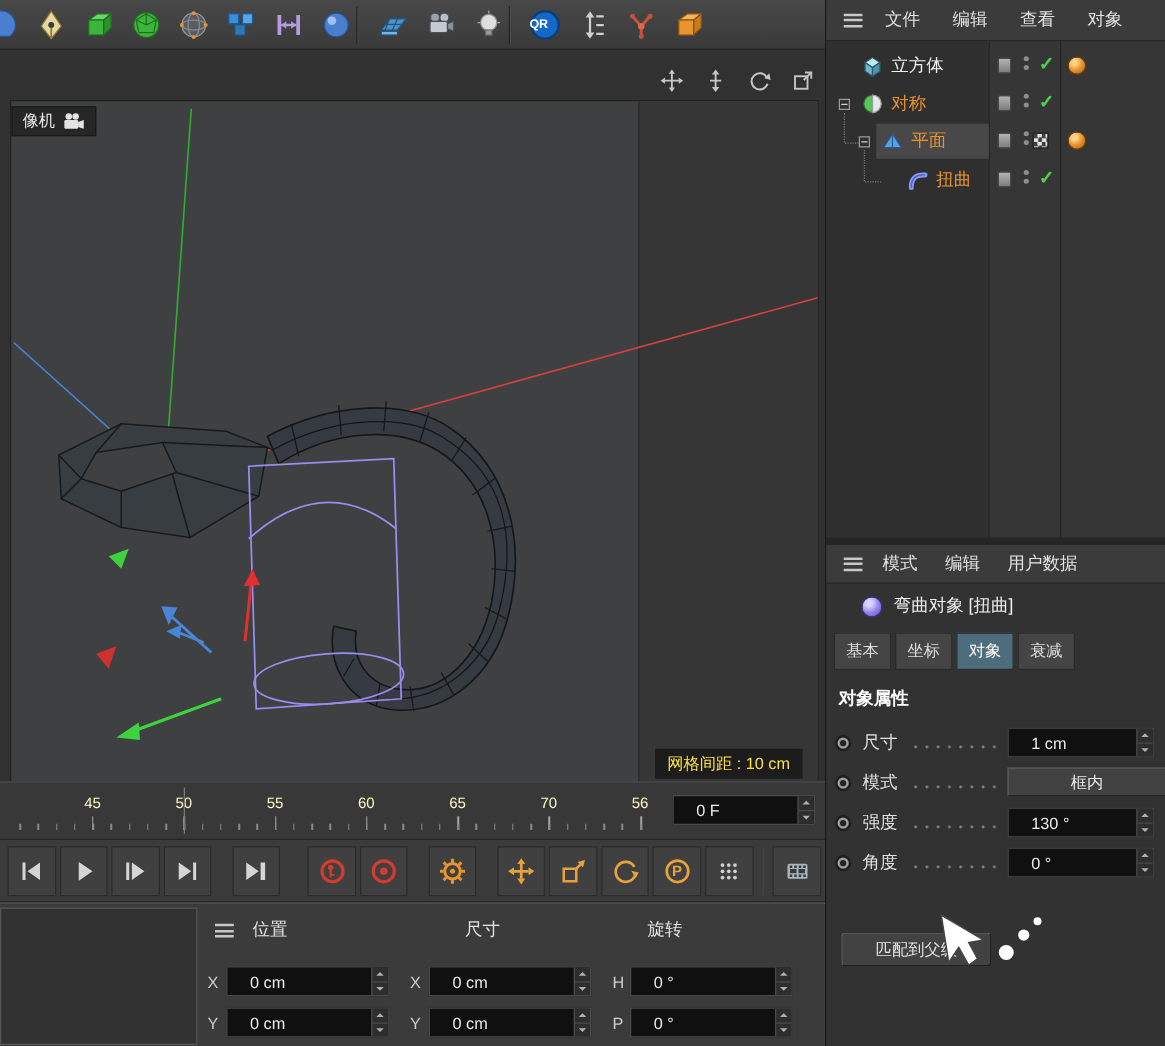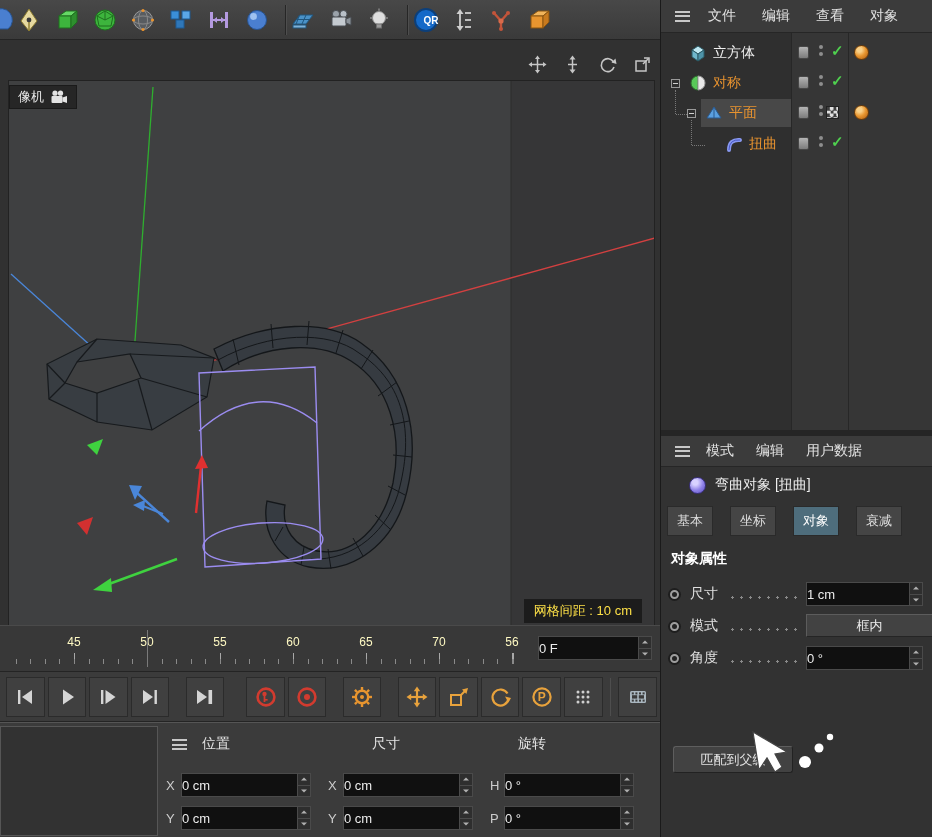--- a/index.html
+++ b/index.html
@@ -4,21 +4,21 @@
 <style>
   * { margin:0; padding:0; box-sizing:border-box; }
   html,body { background:#222; }
   body { font-family:"Liberation Sans", sans-serif; }
   .app { position:relative; width:932px; height:837px; background:#333; overflow:hidden; color:#ddd; font-size:14px; }
 
   
   .toolbar { position:absolute; left:0; top:0; width:660px; height:40px;
     background:linear-gradient(#484848,#3a3a3a); border-bottom:1px solid #242424;
     display:flex; align-items:center; padding-left:0; }
-  .ttile { width:38px; height:36px; display:flex; align-items:center; justify-content:flex-start; position:relative; }
+  .ttile { width:38px; height:36px; display:flex; align-items:center; justify-content:flex-end; position:relative; }
   .ttile.half { width:16px; overflow:hidden; justify-content:flex-start; }
   .vsep { width:2px; height:30px; background:#262626; border-right:1px solid #4e4e4e; margin:0 3px; }
   .qr-text { position:absolute; left:50%; top:50%; transform:translate(-50%,-50%); color:#fff; font-size:10px; font-weight:bold; letter-spacing:0; }
 
   
   .vpzone { position:absolute; left:0; top:40px; width:660px; height:585px; background:#313131; }
   .vpnav { position:absolute; right:8px; top:14px; display:flex; gap:15px; }
   .vpnav > div { width:20px; height:20px; display:flex; align-items:center; justify-content:center; }
   .vpframe { position:absolute; left:8px; top:40px; width:647px; height:552px; background:#3f4041; border:1px solid #222; overflow:hidden; }
   .camlabel { position:absolute; left:0px; top:4px; height:24px; background:#262626; border:1px solid #1a1a1a;
@@ -32,21 +32,21 @@
   .ruler .nums span { position:absolute; top:9px; width:28px; text-align:center; font-size:12px; color:#fef9c3; }
   .ticks-major { position:absolute; left:8px; bottom:7px; width:512px; height:11px;
     background:repeating-linear-gradient(to right,#a8a8a8 0 1px,transparent 1px 73px); background-position:-7px 0; }
   .ticks-minor { position:absolute; left:8px; bottom:7px; width:512px; height:5px;
     background:repeating-linear-gradient(to right,#8a8a8a 0 1px,transparent 1px 14.6px); background-position:-7px 0; }
   .playhead { position:absolute; left:147px; top:4px; bottom:4px; width:1px; background:#7a7a7a; }
   .framefield { position:absolute; left:538px; top:10px; width:114px; }
 
   
   .num-field { display:flex; align-items:stretch; background:#101010; border:1px solid #4a4a4a; height:24px; }
-  .num-val { flex:1; padding:1px 0 0; font-size:13px; color:#ececec; display:flex; align-items:center; white-space:nowrap; overflow:hidden; }
+  .num-val { flex:1; padding:1px 18px 0; font-size:13px; color:#ececec; display:flex; align-items:center; white-space:nowrap; overflow:hidden; }
   .spin { width:13px; border-left:1px solid #4a4a4a; display:flex; flex-direction:column; background:#2e2e2e; }
   .spin .up, .spin .dn { flex:1; position:relative; }
   .spin .up { border-bottom:1px solid #4a4a4a; }
   .spin .up::after, .spin .dn::after { content:""; position:absolute; left:50%; top:50%; transform:translate(-50%,-50%); border:3.5px solid transparent; }
   .spin .up::after { border-bottom-color:#b0b0b0; border-top-width:0; }
   .spin .dn::after { border-top-color:#b0b0b0; border-bottom-width:0; }
 
   
   .transport { position:absolute; left:0; top:672px; width:660px; height:50px; background:#3b3b3b;
     border-bottom:1px solid #242424; display:flex; align-items:center; padding-left:6px; }
@@ -96,21 +96,21 @@
   .tline-v { position:absolute; width:1px; border-left:1px dotted #787878; }
   .tline-h { position:absolute; height:1px; border-top:1px dotted #787878; }
 
   .splitter { position:absolute; left:0; top:430px; width:272px; height:6px; background:#252525; }
   .am-menu { position:absolute; left:0; top:436px; width:272px; height:31px; background:#3b3b3b; border-bottom:1px solid #262626;
     display:flex; align-items:center; font-size:14px; color:#e2e2e2; }
   .am-menu .burger { margin:0 16px 0 14px; }
   .am-menu span { margin-right:22px; }
   .am-title { position:absolute; left:0; top:470px; width:272px; height:30px; display:flex; align-items:center; gap:9px; padding-left:28px; font-size:14px; color:#eee; }
   .objball { width:17px; height:17px; border-radius:50%; background:radial-gradient(circle at 35% 30%, #d8d2ff 0 18%, #8f82e8 55%, #5d4fc0 100%); border:1px solid #3a3080; }
-  .am-tabs { position:absolute; left:6px; top:506px; display:flex; gap:17px; }
+  .am-tabs { position:absolute; left:6px; top:506px; display:flex; gap:3px; }
   .tab { padding:5px 9px; background:#454545; border:1px solid #2a2a2a; color:#ddd; font-size:13px; }
   .tab.sel { background:#4e6d7c; color:#fff; }
   .am-sect { position:absolute; left:10px; top:550px; font-size:14px; font-weight:bold; color:#fff; }
   .am-rows { position:absolute; left:0; top:578px; width:272px; }
   .am-row { position:relative; height:32px; display:flex; align-items:center; padding-left:9px; }
   .kf { width:9px; height:9px; border-radius:50%; border:2px solid #9e9e9e; background:#222; box-shadow:0 0 0 2px #1e1e1e; flex:none; }
   .am-label { margin-left:11px; font-size:14px; color:#e0e0e0; white-space:nowrap; }
   .leader { flex:1; height:3px; margin:6px 10px 0 10px; background-image:radial-gradient(circle,#8a8a8a 1px,transparent 1.3px);
     background-size:9px 3px; background-repeat:repeat-x; background-position:left center; max-width:70px; }
   .am-field { position:absolute; left:145px; top:4px; width:117px; }
@@ -699,20 +699,32 @@
         </div>
       </div>
 
       <div class="am-row">
         <div class="kf"></div>
         <span class="am-label">模式</span>
         <div class="leader"></div>
         <div class="dd">框内</div>
       </div>
 
+      <div class="am-row">
+        <div class="kf"></div>
+        <span class="am-label">强度</span>
+        <div class="leader"></div>
+        <div class="am-field num-field">
+          <div class="num-val">130 °</div>
+          <div class="spin">
+              <div class="up"></div>
+              <div class="dn"></div>
+            </div>
+        </div>
+      </div>
 
       <div class="am-row">
         <div class="kf"></div>
         <span class="am-label">角度</span>
         <div class="leader"></div>
         <div class="am-field num-field">
           <div class="num-val">0 °</div>
           <div class="spin">
               <div class="up"></div>
               <div class="dn"></div>

